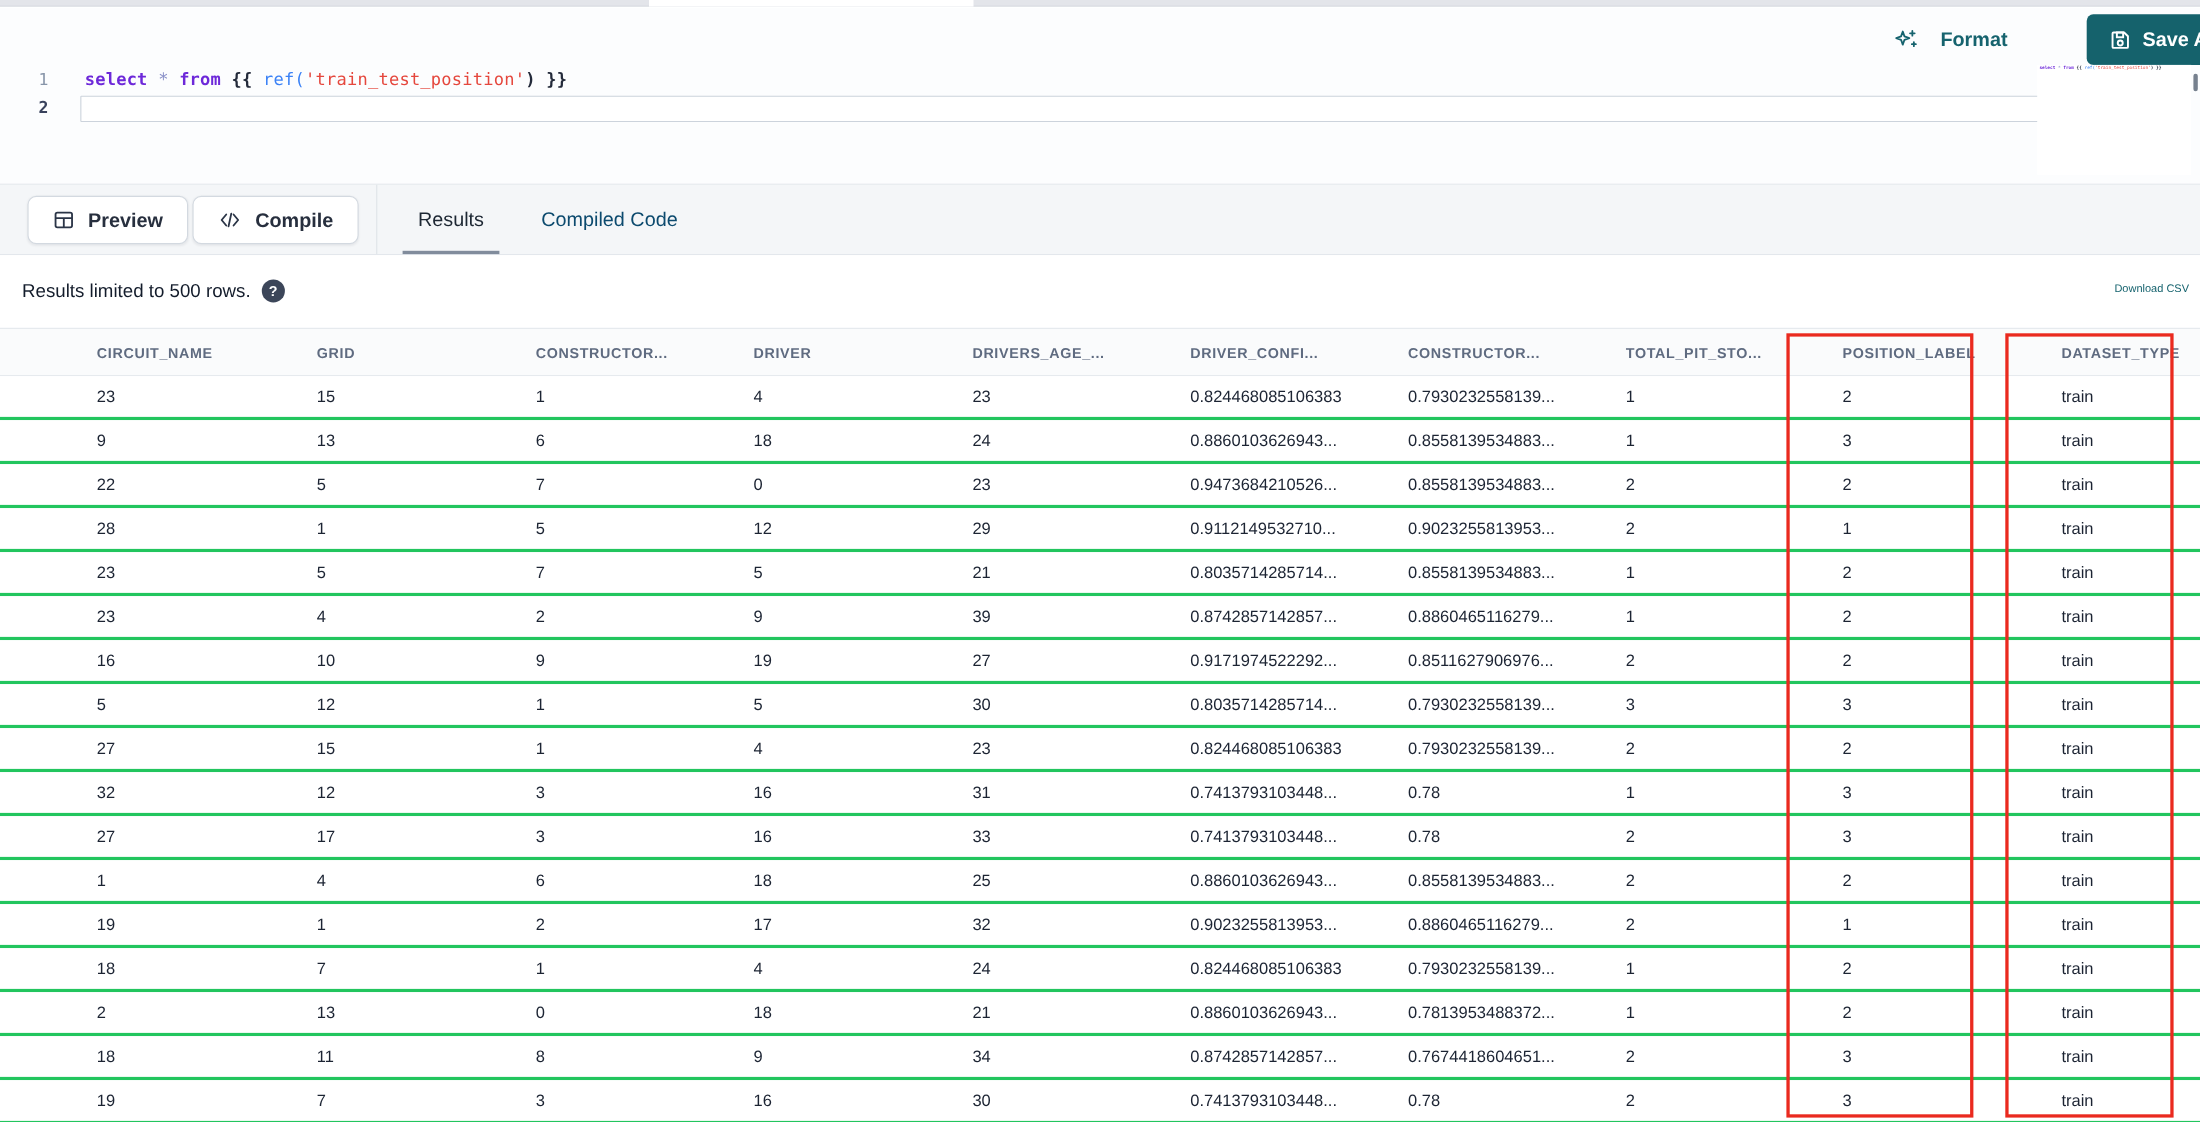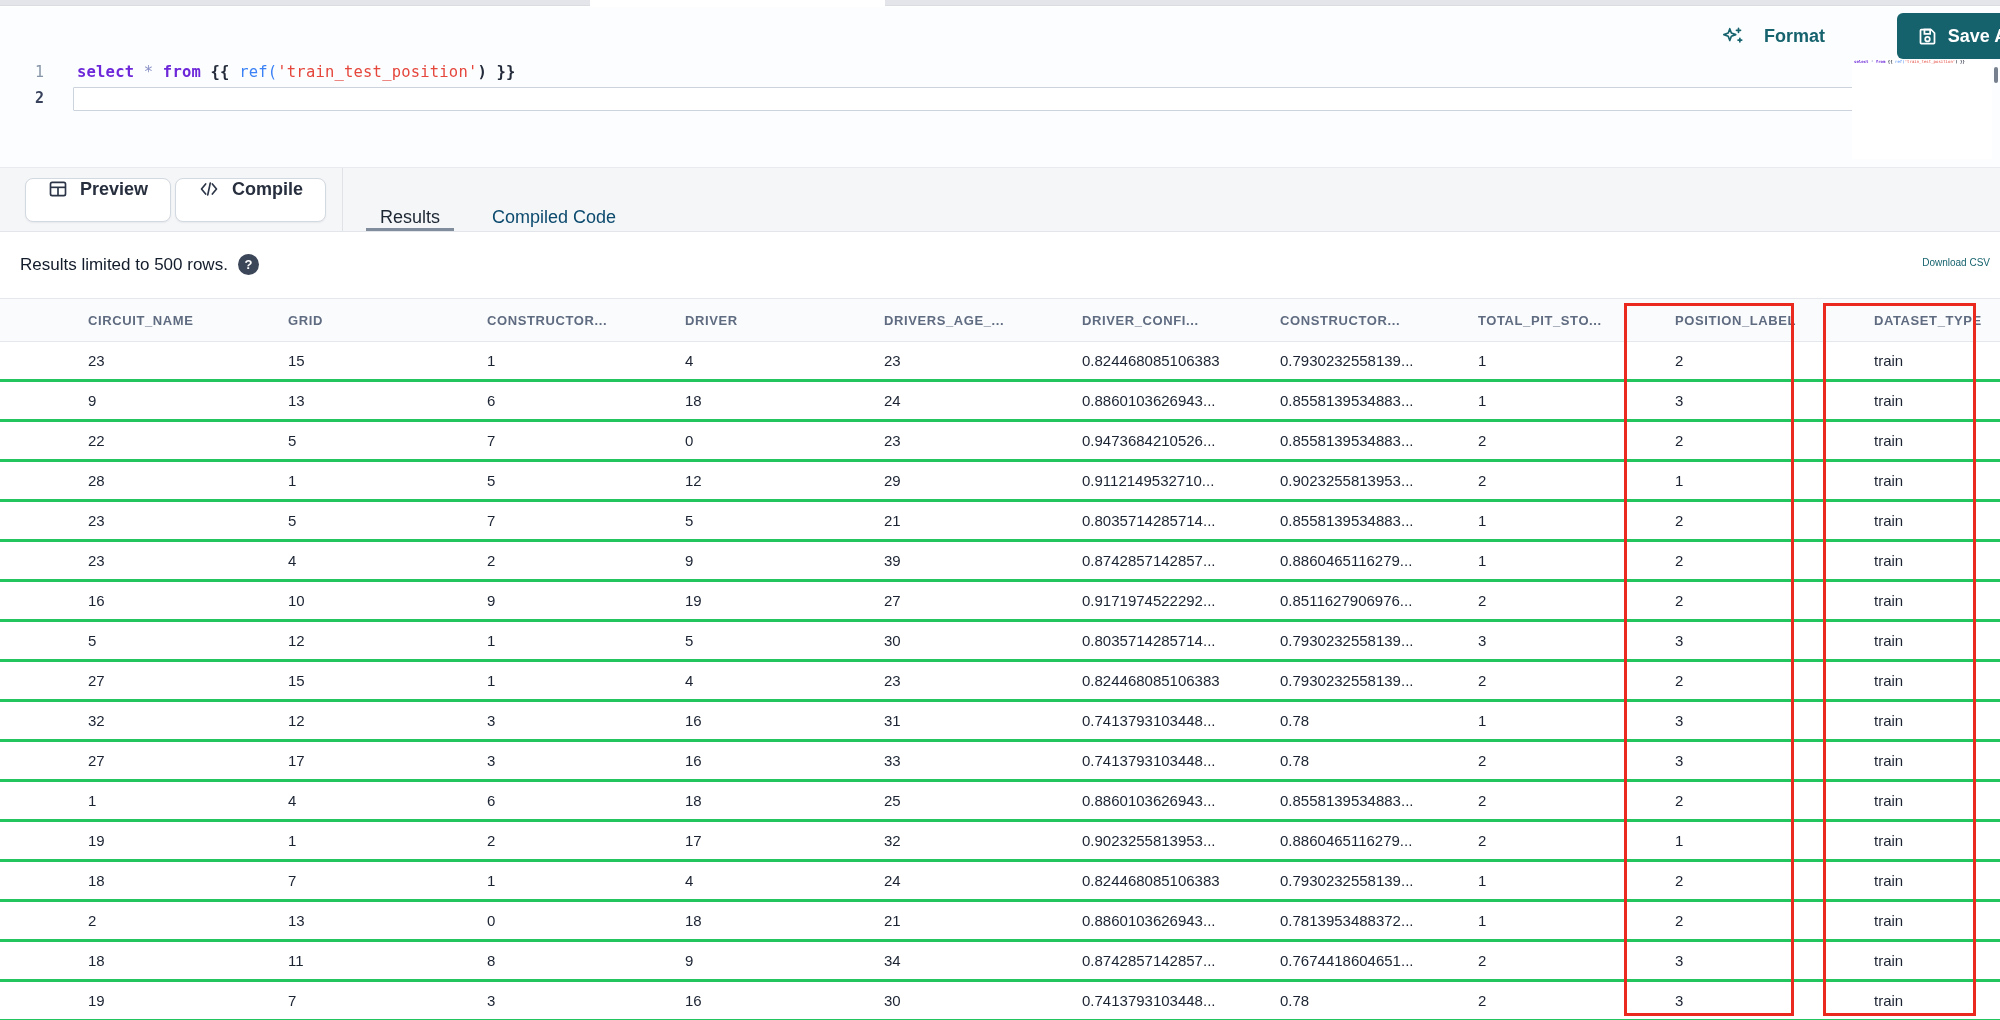--- a/index.html
+++ b/index.html
@@ -37,26 +37,26 @@
     display:flex; align-items:center; justify-content:center; gap:10px; cursor:pointer;margin-left:45px; }
   .minimap { position:absolute; left:1852px; top:52px; width:140px; height:100px; background:#fff; }
   .minimap-line { font-family:"DejaVu Sans Mono", monospace; font-size:4px; white-space:nowrap; overflow:hidden; line-height:6px; padding-left:2px; }
   .scroll-tick { position:absolute; left:1994px; top:60px; width:4px; height:16px; background:#4a5568; opacity:.75; border-radius:2px; }
 
   
   .action-bar { position:absolute; top:167px; left:0; right:0; height:65px; background:#f4f6f8;
     border-top:1px solid #e7eaee; border-bottom:1px solid #e2e6ea; }
   .tool-btn { position:absolute; top:10px; height:44px; padding:0 22px; background:#fff;
     border:1px solid #d3d9e0; border-radius:8px; box-shadow:0 1px 2px rgba(16,24,40,.06);
-    display:flex; gap:12px; font-family:"Liberation Sans",sans-serif;
+    display:flex; align-items:center; gap:12px; font-family:"Liberation Sans",sans-serif;
     font-size:18px; font-weight:600; color:#272f3e; cursor:pointer; }
   .btn-preview { left:25px; }
   .btn-compile { left:175px; }
   .bar-divider { position:absolute; left:342px; top:0; bottom:0; width:1px; background:#dfe3e8; }
-  .result-tabs { position:absolute; left:366px; top:0; bottom:0; display:flex; gap:24px;align-items:flex-end; }
+  .result-tabs { position:absolute; left:366px; top:0; bottom:0; display:flex; gap:24px; }
   .tab { display:flex; align-items:center; padding:0 14px; font-size:18px; color:#0c4a6e; cursor:pointer;
     border-bottom:3px solid transparent; border-top:3px solid transparent; }
   .tab.active { color:#1d2733; border-bottom-color:#818c9c; }
 
   
   .results-meta { position:absolute; top:232px; left:0; right:0; height:66px; background:#fff; }
   .limit-text { position:absolute; left:20px; top:22px; font-size:17px; color:#131c2b; display:flex; align-items:center; gap:10px; }
   .help-icon { width:21px; height:21px; border-radius:50%; background:#3c4659; color:#fff;
     font-size:13px; font-weight:bold; display:inline-flex; align-items:center; justify-content:center; cursor:pointer; }
   .download-csv { position:absolute; right:10px; top:25px; font-size:10px; color:var(--accent,#16636e);

